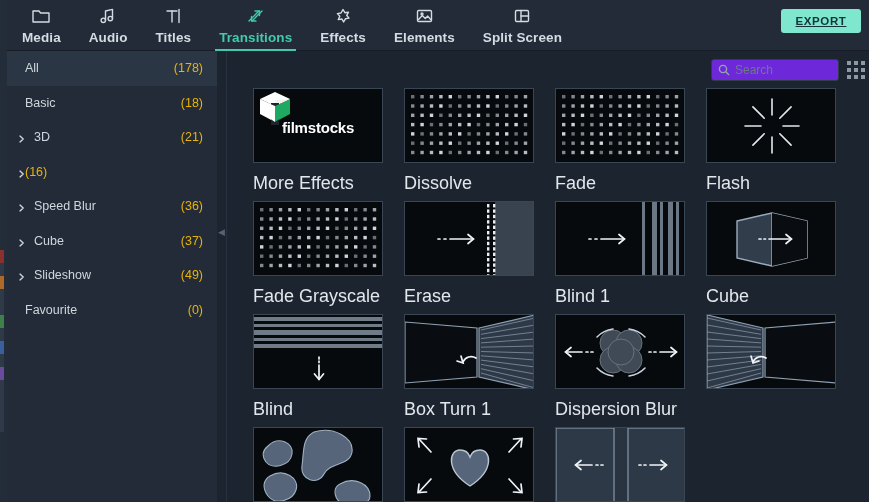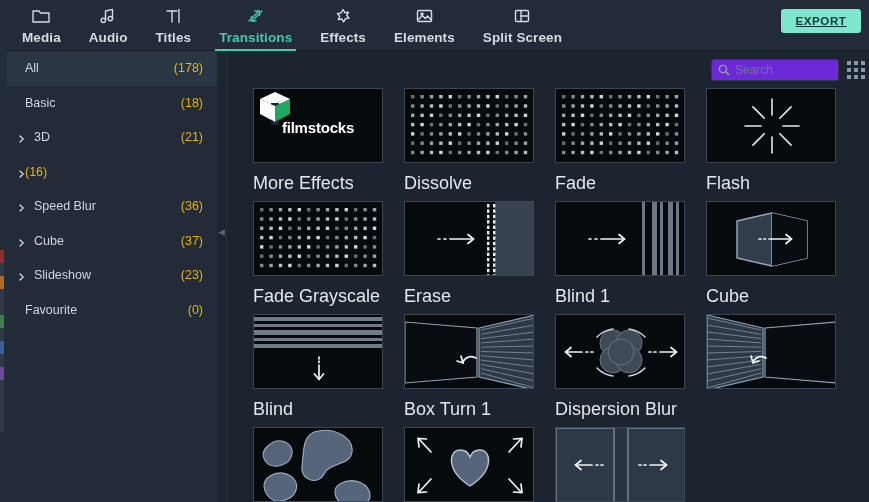--- a/index.html
+++ b/index.html
@@ -276,21 +276,21 @@
           </svg></span>
         <span class="slabel">Cube</span>
         <span class="scount">(37)</span>
       </div>
       <div class="side-item has-caret">
         <span class="caret">
         <svg width="9" height="9" viewBox="0 0 9 9" stroke="currentColor" fill="none" stroke-width="1.4" stroke-linecap="round" stroke-linejoin="round">
             <path d="M3 1.6L6.2 4.5 3 7.4"></path>
           </svg></span>
         <span class="slabel">Slideshow</span>
-        <span class="scount">(23)</span>
+        <span class="scount">(49)</span>
       </div>
       <div class="side-item">
         <span class="slabel">Favourite</span>
         <span class="scount">(0)</span>
       </div>
     </div>
 
   <div id="panel-divider"></div>
   <div id="divider-line"></div>
   <div id="collapse-handle">◀</div>

